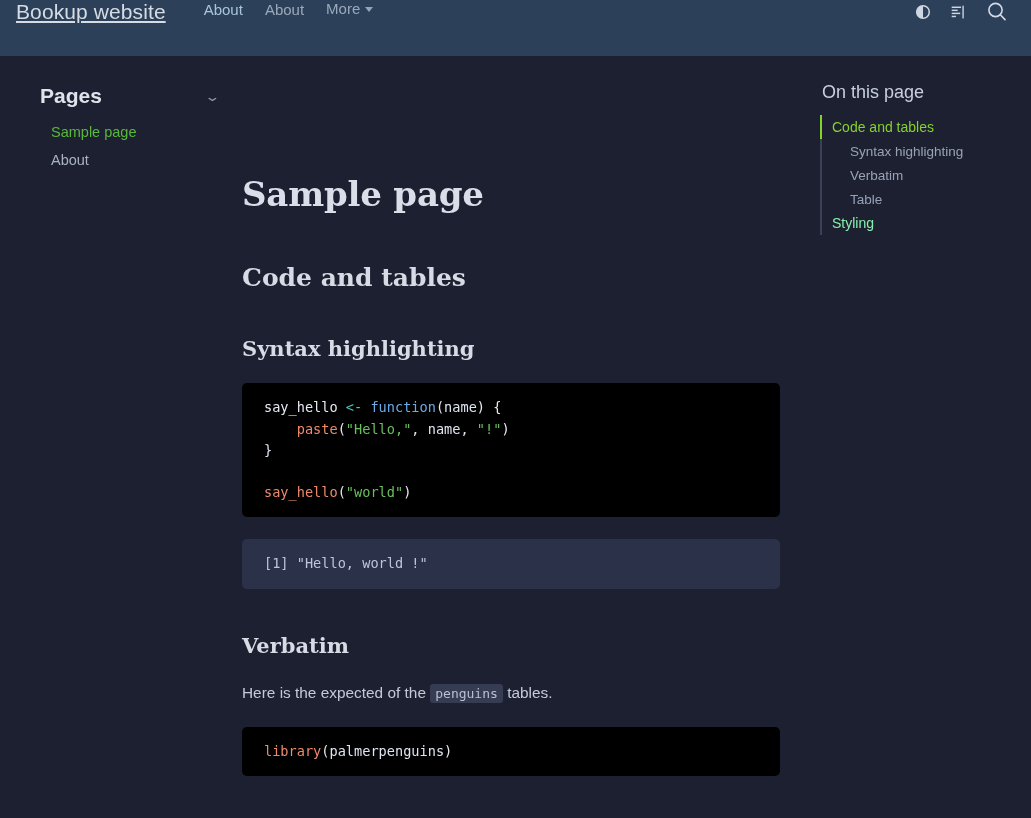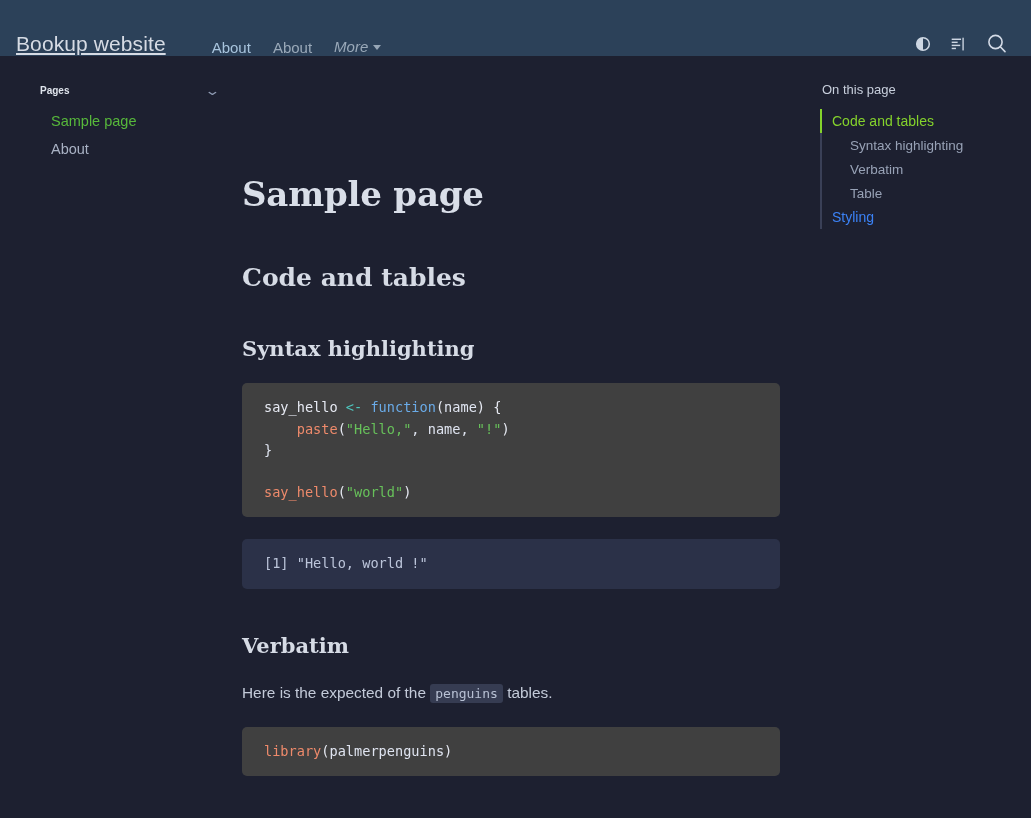--- a/index.html
+++ b/index.html
@@ -15,24 +15,23 @@
     font-family: "Liberation Sans", sans-serif;
     color: #ced4e0;
     -webkit-font-smoothing: antialiased;
   }
 
   
   .navbar {
     height: 56px;
     background: #2c4159;
     display: flex;
-    align-items: flex-end;
+    align-items: flex-start;
     padding: 0 16px 0 16px;
     position: relative;
-    gap: 8px;
   }
   .brand {
     font-size: 21px;
     color: #d6dbe4;
     letter-spacing: .1px;
     margin-left: 0px;
     margin-right: 38px;
     white-space: nowrap;
   }
   .nav-links {
@@ -88,21 +87,21 @@
     padding: 28px 18px 0 40px;
   }
   .sidebar-head {
     display: flex;
     align-items: center;
     justify-content: space-between;
     cursor: pointer;
     margin-bottom: 14px;
   }
   .sidebar-title {
-    font-size: 10px;
+    font-size: 21px;
     font-weight: bold;
     color: #dfe4ec;
   }
   .chev {
     color: #8f9bb3;
     font-size: 13px;
     line-height: 1;
     transform: scaleX(1.5);
   }
   .sidebar-list { list-style: none; padding-left: 11px; }
@@ -163,21 +162,21 @@
   code.inline {
     font-family: "DejaVu Sans Mono", "Liberation Mono", monospace;
     font-size: 13px;
     background: #363c52;
     color: #b8c1d4;
     border-radius: 3px;
     padding: 2px 5px;
   }
 
   pre.codeblock {
-    background: #404040;
+    background: #000000;
     border-radius: 5px;
     padding: 14px 22px;
     margin: 22px 0 0 0;
     font-family: "DejaVu Sans Mono", "Liberation Mono", monospace;
     font-size: 13.6px;
     line-height: 1.56;
     overflow-x: auto;
     white-space: pre;
     color: #d7dcea;
   }
@@ -201,50 +200,50 @@
   .tok-punc   { color: #e6e9f2; }
   .tok-plain  { color: #dfe4f0; }
 
   
   .toc {
     width: 221px;
     flex: 0 0 221px;
     padding: 26px 10px 0 10px;
   }
   .toc-title {
-    font-size: 13px;
+    font-size: 18px;
     color: #c8cfdc;
     margin: 0 0 12px 2px;
   }
   .toc-list { list-style: none; }
   .toc-item {
     border-left: 2px solid #3a4057;
     padding: 3px 0 3px 10px;
   }
   .toc-item.active { border-left-color: #84d22c; }
   .toc-link {
     font-size: 14px;
     text-decoration: none;
-    color: #3b82f6;
+    color: #86efac;
     display: inline-block;
   }
   .toc-item.active .toc-link { color: #84d22c; }
   .toc-item.lvl2 { padding-left: 28px; }
   .toc-item.lvl2 .toc-link { font-size: 13.5px; color: #98a2b6; }
 </style>
 </head>
 <body>
 
 <div class="navbar">
   <a class="brand" href="#">Bookup website</a>
 
   <nav class="nav-links">
     <a class="nav-link active" href="#">About</a>
     <a class="nav-link muted" href="#">About</a>
-    <span style="white-space:nowrap;font-style:italic;">
+    <span style="white-space:nowrap;">
       <a class="nav-link muted" href="#">More</a><span class="caret"></span>
     </span>
   </nav>
 
   <div class="nav-right">
     <button class="icon-btn">
       <svg width="18" height="18" viewBox="0 0 20 20">
         <circle cx="10" cy="10" r="7" fill="none" stroke="#cdd6e2" stroke-width="1.7"></circle>
         <path d="M10 3 A7 7 0 0 0 10 17 Z" fill="#cdd6e2"></path>
       </svg>

